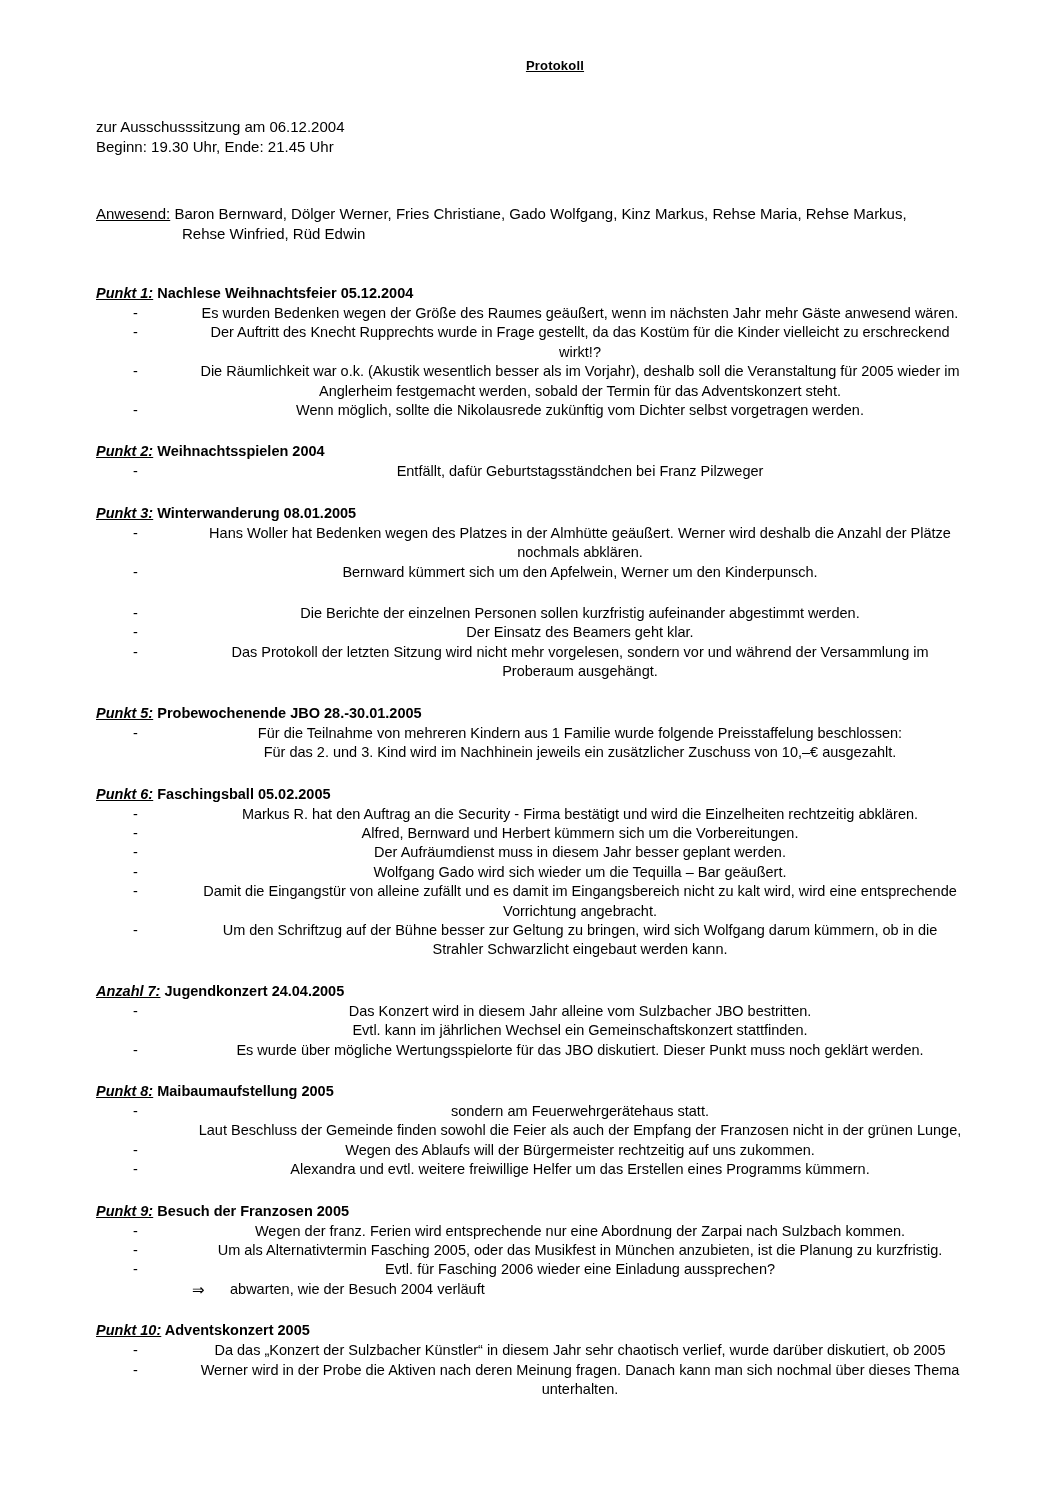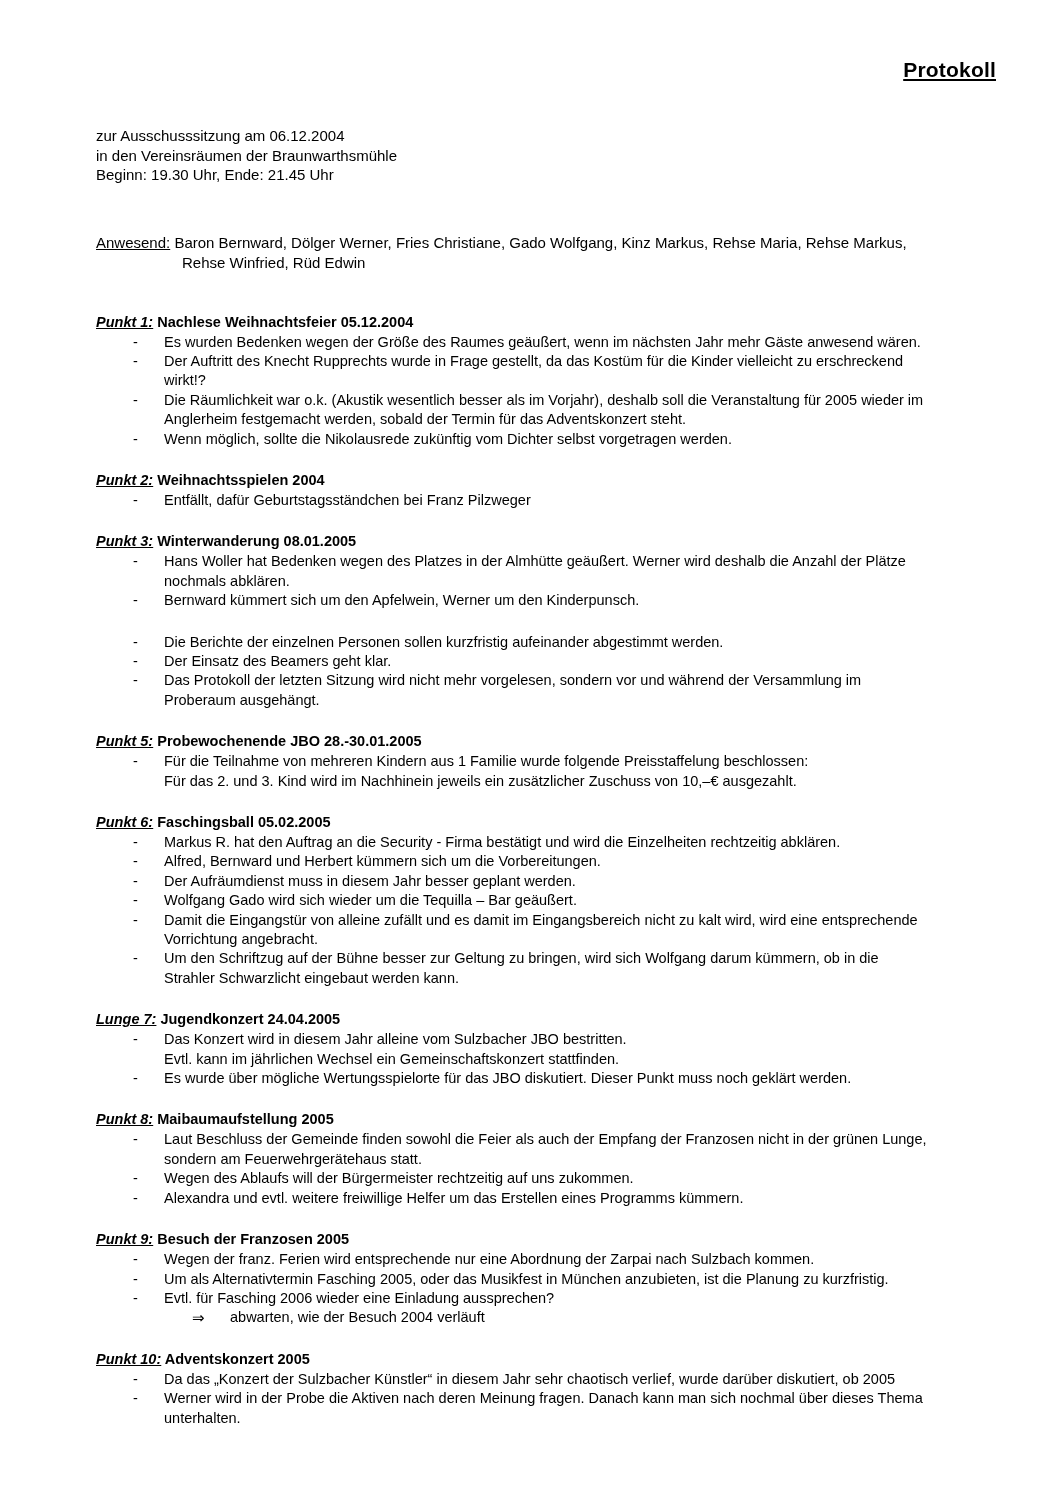--- a/index.html
+++ b/index.html
@@ -22,23 +22,23 @@
     padding: 0;
     overflow: hidden;
   }
   .inner {
     position: absolute;
     left: 96px;
     top: 58px;
     width: 900px;
   }
   .doc-title {
-    text-align: right;
+    text-align: center;
     font-weight: bold;
-    font-size: 21px;
+    font-size: 13px;
     text-decoration: underline;
     letter-spacing: 0.2px;
     margin: 0 0 0 0;
     padding-left: 18px;
   }
   .meta-block {
     margin-top: 44px;
     font-size: 15px;
     line-height: 19.5px;
   }
@@ -90,20 +90,21 @@
     line-height: 19.4px;
     margin: 0;
   }
   li.item > .dash {
     position: absolute;
     left: 37px;
     top: 0;
   }
   li.item .subline {
     display: block;
+    text-align: center;
   }
   li.item .arrowline {
     display: block;
     padding-left: 66px;
     position: relative;
   }
   li.item .arrowline .arrow {
     position: absolute;
     left: 28px;
     top: 0;
@@ -113,21 +114,20 @@
 </head>
 <body>
 
 <div class="page">
   <div class="inner">
 
     <div class="doc-title">Protokoll</div>
 
     <div class="meta-block">
       <div class="meta-line">zur Ausschusssitzung am 06.12.2004</div>
-      <div class="meta-line">in den Vereinsräumen der Braunwarthsmühle</div>
       <div class="meta-line">Beginn: 19.30 Uhr, Ende: 21.45 Uhr</div>
     </div>
 
     <div class="attendees">
       <span class="lbl">Anwesend:</span><span> Baron Bernward, Dölger Werner, Fries Christiane, Gado Wolfgang, Kinz Markus, Rehse Maria, Rehse Markus,</span>
       <span class="cont">Rehse Winfried, Rüd Edwin</span>
     </div>
 
     <div id="sections-host">
         <div class="section first">
@@ -228,40 +228,40 @@
               <span class="subline">Vorrichtung angebracht.</span>
             </li>
             <li class="item">
               <span class="dash">-</span>
               <span class="subline">Um den Schriftzug auf der Bühne besser zur Geltung zu bringen, wird sich Wolfgang darum kümmern, ob in die</span>
               <span class="subline">Strahler Schwarzlicht eingebaut werden kann.</span>
             </li>
           </ul>
         </div>
         <div class="section">
-          <div class="sec-head"><span class="punkt">Lunge 7:</span><span class="subj"> Jugendkonzert 24.04.2005</span></div>
+          <div class="sec-head"><span class="punkt">Anzahl 7:</span><span class="subj"> Jugendkonzert 24.04.2005</span></div>
           <ul class="items">
             <li class="item">
               <span class="dash">-</span>
               <span class="subline">Das Konzert wird in diesem Jahr alleine vom Sulzbacher JBO bestritten.</span>
               <span class="subline">Evtl. kann im jährlichen Wechsel ein Gemeinschaftskonzert stattfinden.</span>
             </li>
             <li class="item">
               <span class="dash">-</span>
               <span class="subline">Es wurde über mögliche Wertungsspielorte für das JBO diskutiert. Dieser Punkt muss noch geklärt werden.</span>
             </li>
           </ul>
         </div>
         <div class="section">
           <div class="sec-head"><span class="punkt">Punkt 8:</span><span class="subj"> Maibaumaufstellung 2005</span></div>
           <ul class="items">
             <li class="item">
               <span class="dash">-</span>
+              <span class="subline">sondern am Feuerwehrgerätehaus statt.</span>
               <span class="subline">Laut Beschluss der Gemeinde finden sowohl die Feier als auch der Empfang der Franzosen nicht in der grünen Lunge,</span>
-              <span class="subline">sondern am Feuerwehrgerätehaus statt.</span>
             </li>
             <li class="item">
               <span class="dash">-</span>
               <span class="subline">Wegen des Ablaufs will der Bürgermeister rechtzeitig auf uns zukommen.</span>
             </li>
             <li class="item">
               <span class="dash">-</span>
               <span class="subline">Alexandra und evtl. weitere freiwillige Helfer um das Erstellen eines Programms kümmern.</span>
             </li>
           </ul>

